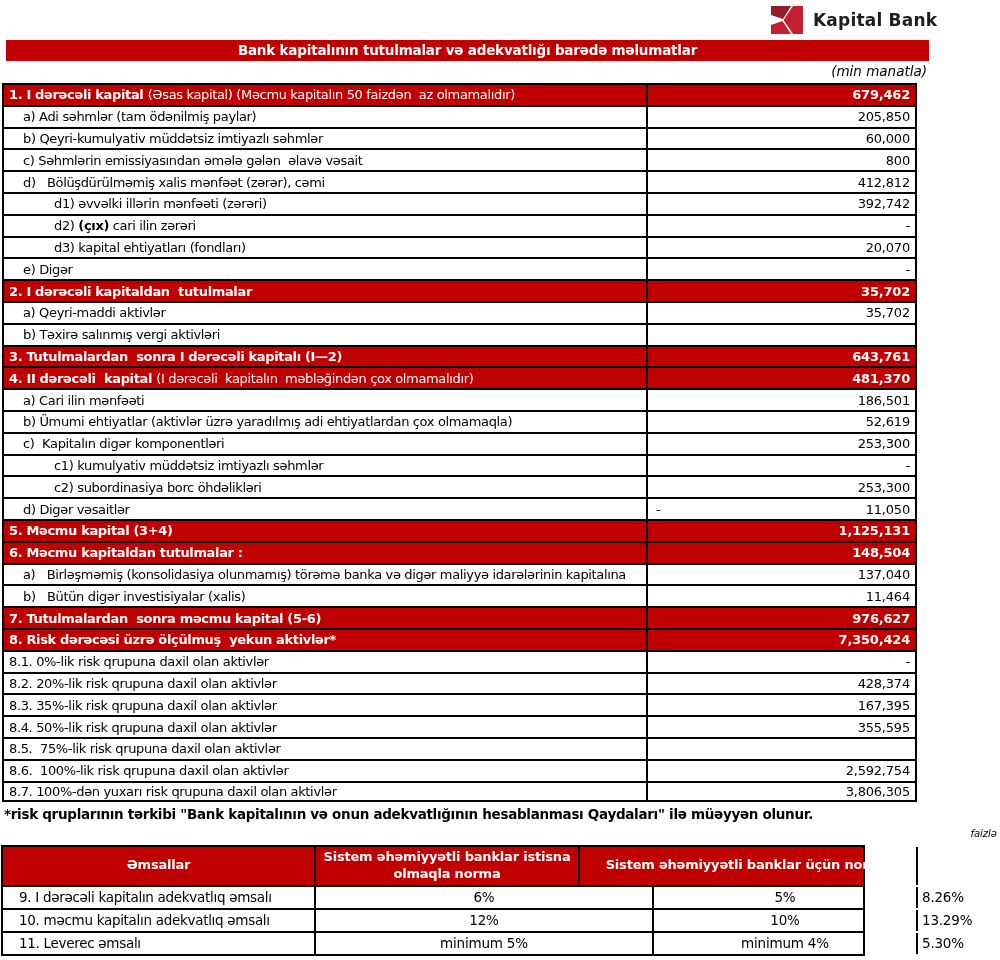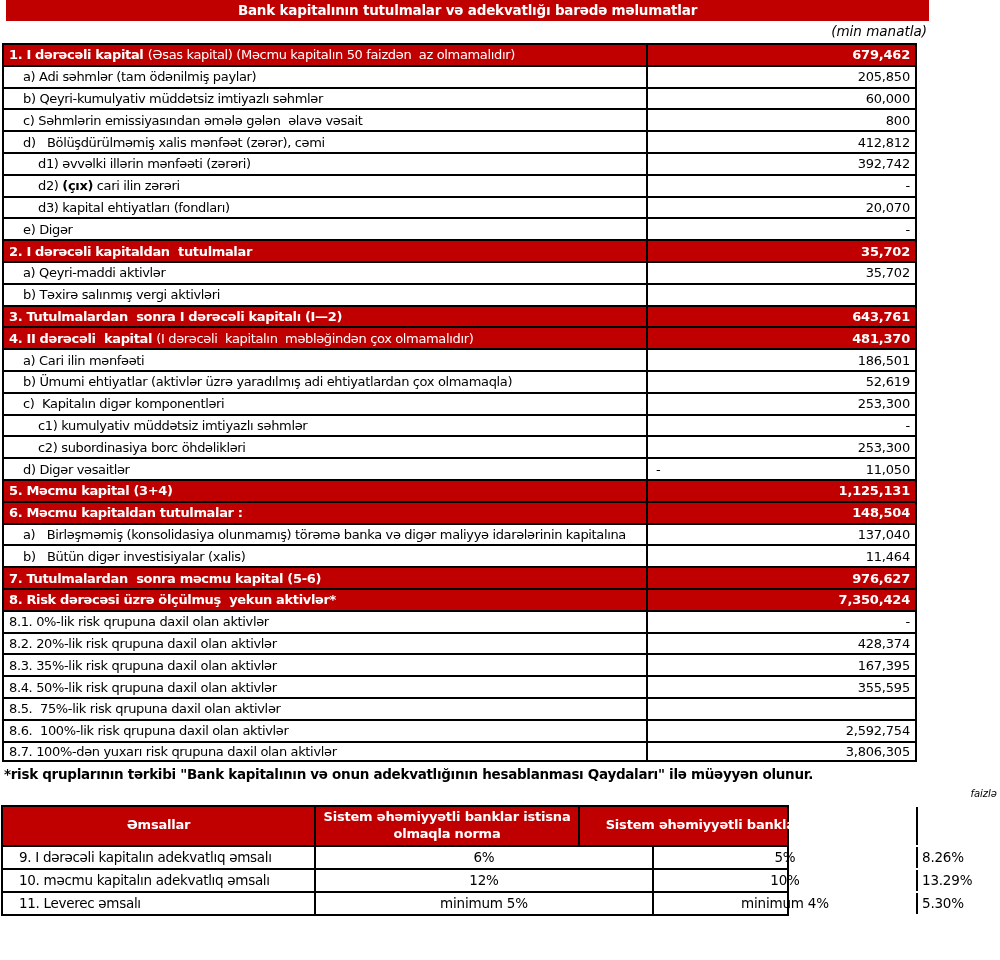--- a/index.html
+++ b/index.html
@@ -33,47 +33,59 @@
   .trow:last-child{border-bottom:none;height:17px;}
   .tlabel{flex:1 1 auto;display:flex;align-items:center;overflow:hidden;
     white-space:nowrap;font-size:13px;letter-spacing:-.35px;}
   .tlabel span{white-space:pre;}
   .tlabel span.b{font-weight:700;}
   .tvalue{flex:0 0 269px;border-left:2px solid #000;display:flex;align-items:center;
     justify-content:flex-end;padding:0 5px;font-size:13px;letter-spacing:-.2px;}
   .tvalue .vprefix{margin-right:auto;padding-left:3px;}
   .trow.section{background:var(--red);color:#fff;}
   .trow.section .tvalue{font-weight:700;}
-  .ind0{padding-left:5px;} .ind1{padding-left:19px;} .ind2{padding-left:34px;}
+  .ind0{padding-left:5px;} .ind1{padding-left:19px;} .ind2{padding-left:50px;}
 
   
   .footnote{margin:4px 0 0 4px;font-weight:700;font-size:13.5px;letter-spacing:-.3px;white-space:nowrap;}
   .percent-note{margin-top:2px;width:997px;text-align:right;font-style:italic;
     font-size:10px;height:19px;line-height:19px;}
 
   
-  .ratio-table{margin-top:2px;margin-left:1px;width:788px;border:2px solid #000;}
+  .ratio-table{margin-top:2px;margin-left:1px;width:864px;border:2px solid #000;}
   .rrow{display:flex;align-items:stretch;border-bottom:2px solid #000;}
   .rrow:last-child{border-bottom:none;}
   .rhead{background:var(--red);color:#fff;font-weight:700;min-height:40px;}
   .rcell{display:flex;align-items:center;justify-content:center;text-align:center;
     font-size:13px;letter-spacing:-.2px;padding:1px 4px;line-height:1.25;}
   .rcell.c1{flex:0 0 311px;}
   .rcell.c2{flex:0 0 338px;border-left:2px solid #000;}
   .rcell.c3{flex:0 0 264px;border-left:2px solid #000;}
   .rcell.c4{flex:1 1 auto;border-left:2px solid #000;}
   .rbody .rcell{height:21px;font-size:13.5px;}
   .rbody .rcell.c1{justify-content:flex-start;text-align:left;padding-left:16px;
     white-space:nowrap;overflow:hidden;letter-spacing:-.3px;}
 </style>
 </head>
 <body>
 
 <div class="page">
 
+  <div class="hdr">
+    <div class="logo">
+      <span>
+        <svg width="34" height="30" viewBox="0 0 34 30">
+          <polygon class="lp1" points="1,1 21,1 13,14 1,10"></polygon>
+          <polygon class="lp2" points="23,1 33,1 33,29 23,29 13.5,15"></polygon>
+          <polygon class="lp3" points="1,20 12.5,16 21,29 1,29"></polygon>
+        </svg>
+      </span>
+      <span class="logo-text">Kapital Bank</span>
+    </div>
+  </div>
 
   <div class="title-bar">Bank kapitalının tutulmalar və adekvatlığı barədə məlumatlar</div>
   <div class="unit-note">(min manatla)</div>
 
   <div class="cap-table">
     <div id="cap-body">
         <div class="trow section">
           <div class="tlabel ind0">
             <span class="b">1. I dərəcəli kapital </span>
             <span>(Əsas kapital) (Məcmu kapitalın 50 faizdən  az olmamalıdır)</span>

